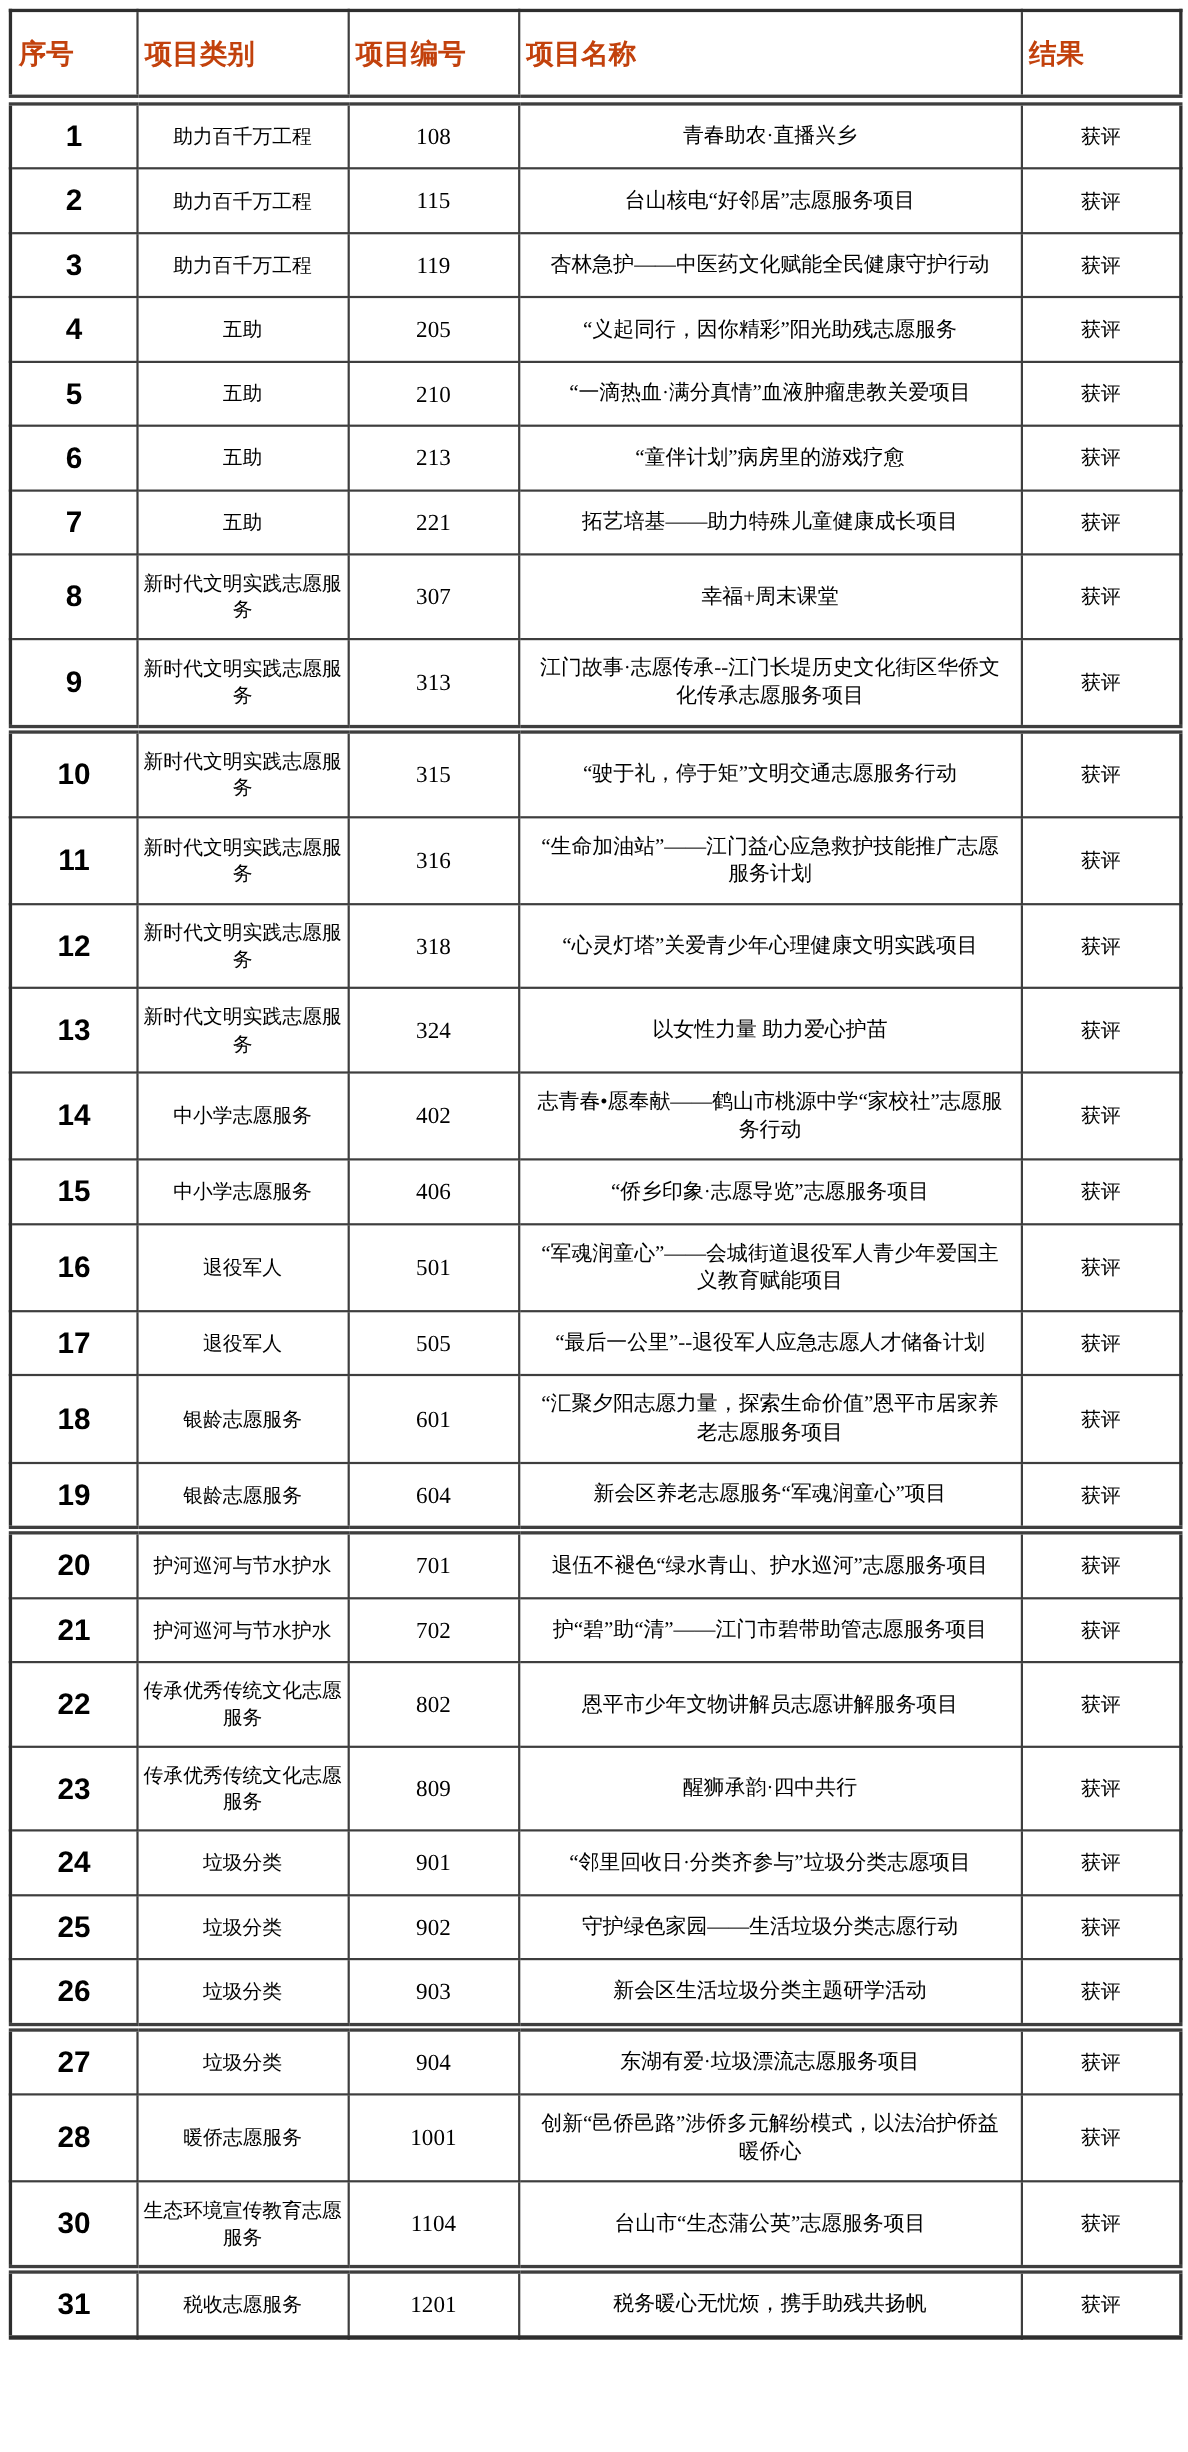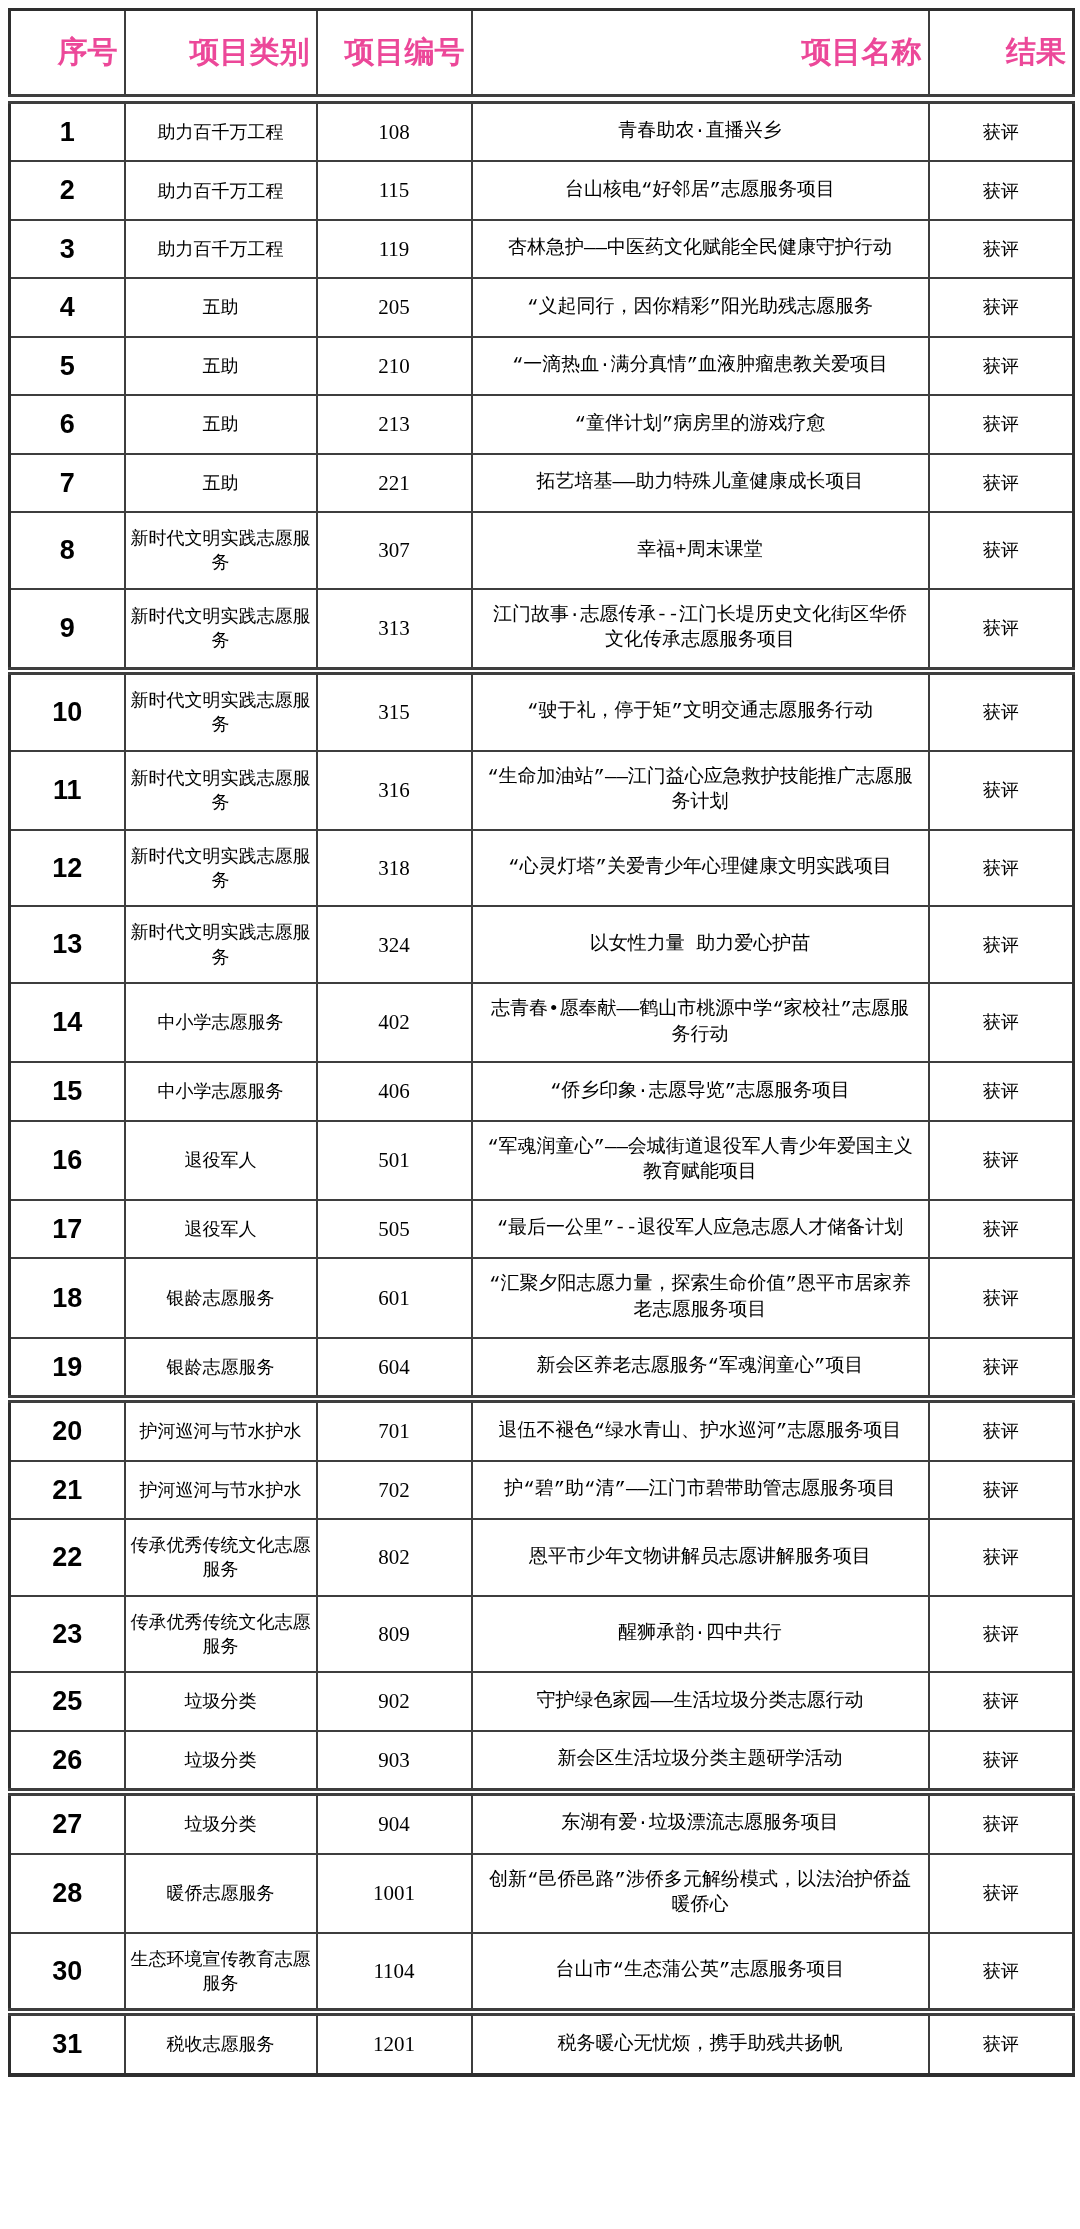--- a/index.html
+++ b/index.html
@@ -27,25 +27,25 @@
   col.c-category { width: 192px; }
   col.c-code     { width: 155px; }
   col.c-name     { width: 457px; }
   col.c-result   { width: 145px; }
 
   th {
     border: 2px solid #3e3e3e;
     border-bottom: 10px double #3e3e3e;
     font-family: "Liberation Sans", sans-serif;
     font-weight: bold;
-    font-size: 30px;
-    text-align: right;
+    font-size: 25px;
+    text-align: left;
     vertical-align: middle;
     padding: 21px 6px;
-    color: #ec4899;
+    color: #c2410c;
     background: #ffffff;
   }
   td {
     border: 2px solid #3e3e3e;
     text-align: center;
     vertical-align: middle;
     font-size: 18px;
     line-height: 1.35;
     color: #000000;
     background: #ffffff;
@@ -60,21 +60,21 @@
     font-family: "Liberation Serif", serif;
     font-size: 18px;
     padding: 13px 0;
   }
   td.code {
     font-family: Liberation Serif, serif;
     font-size: 21px;
     padding: 13px 20px;
   }
   td.name {
-    font-family: Liberation Mono, monospace;
+    font-family: Liberation Serif, serif;
     font-size: 19px;
     padding: 13px 14px;
   }
   td.result {
     font-family: "Liberation Serif", serif;
     font-size: 18px;
     padding: 13px 18px;
   }
   
   tr.page-break td {
@@ -258,20 +258,27 @@
           <td class="result">获评</td>
         </tr>
         <tr>
           <td class="serial">23</td>
           <td class="category">传承优秀传统文化志愿服务</td>
           <td class="code">809</td>
           <td class="name">醒狮承韵·四中共行</td>
           <td class="result">获评</td>
         </tr>
         <tr>
+          <td class="serial">24</td>
+          <td class="category">垃圾分类</td>
+          <td class="code">901</td>
+          <td class="name">“邻里回收日·分类齐参与”垃圾分类志愿项目</td>
+          <td class="result">获评</td>
+        </tr>
+        <tr>
           <td class="serial">25</td>
           <td class="category">垃圾分类</td>
           <td class="code">902</td>
           <td class="name">守护绿色家园——生活垃圾分类志愿行动</td>
           <td class="result">获评</td>
         </tr>
         <tr>
           <td class="serial">26</td>
           <td class="category">垃圾分类</td>
           <td class="code">903</td>

